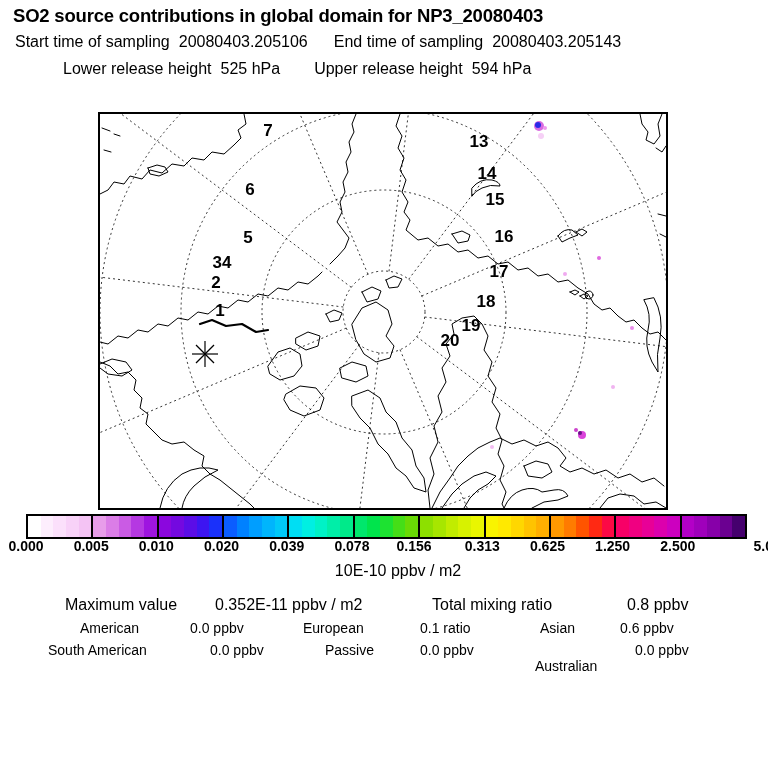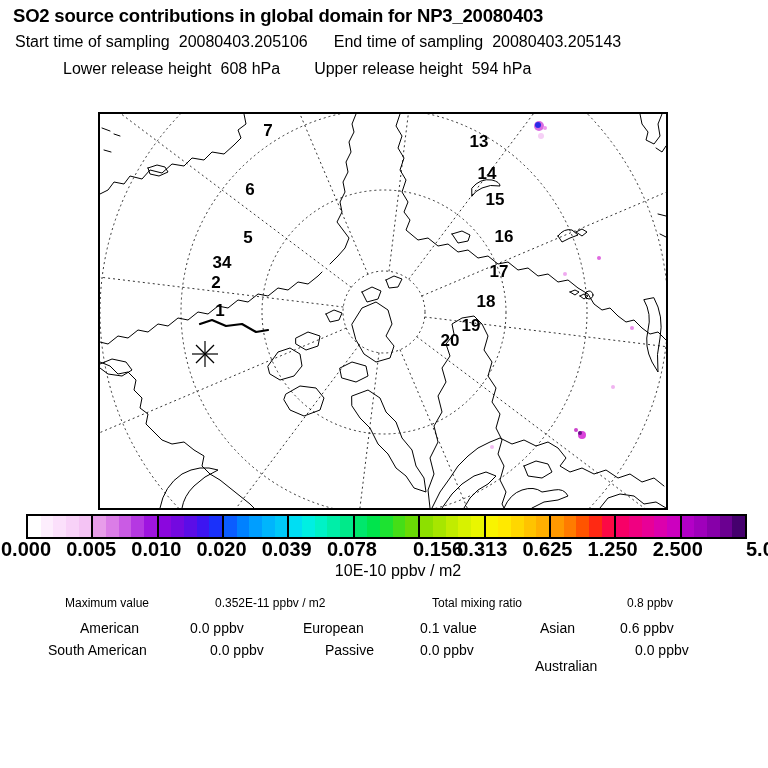--- a/index.html
+++ b/index.html
@@ -12,39 +12,39 @@
   .l4{top:86px;left:94px;}
   .gap26{display:inline-block;width:26px;}
   .gap30{display:inline-block;width:34px;}
   .gapv{display:inline-block;width:9px;}
   .mapframe{position:absolute;left:98px;top:112px;width:566px;height:394px;border:2px solid #000;box-sizing:content-box;background:#fff;}
   .cbar{position:absolute;left:26px;top:514px;width:717px;height:21px;border:2px solid #000;display:flex;}
   .cseg{flex:1 1 0;display:flex;border-right:2px solid #000;}
   .cseg:last-child{border-right:none;}
   .ccell{flex:1 1 0;}
   .cticks{position:absolute;left:0;top:538px;width:768px;height:20px;}
-  .ctick{position:absolute;transform:translateX(-50%);font-size:20px;font-weight:bold;white-space:nowrap;}
+  .ctick{position:absolute;transform:translateX(-50%);font-size:14px;font-weight:bold;white-space:nowrap;}
   .units{position:absolute;top:562px;left:50%;transform:translateX(-50%);font-size:16px;white-space:nowrap;}
-  .stat{position:absolute;font-size:12px;white-space:nowrap;}
+  .stat{position:absolute;font-size:16px;white-space:nowrap;}
   .stat2{position:absolute;font-size:14px;white-space:nowrap;}
   svg text{font-family:"Liberation Sans",sans-serif;font-weight:bold;font-size:17px;fill:#000;}
   .coast{fill:none;stroke:#000;stroke-width:1;stroke-linejoin:round;stroke-linecap:round;}
   .coast2{fill:none;stroke:#000;stroke-width:2.2;stroke-linejoin:round;stroke-linecap:round;}
 </style>
 </head>
 <body>
 
 <div class="page">
 
   <div class="hline title">SO2 source contributions in global domain for NP3_20080403</div>
   <div class="hline l2">
     <span>Start time of sampling</span><span class="gapv"></span><span>20080403.205106</span><span class="gap26"></span><span>End time of sampling</span><span class="gapv"></span><span>20080403.205143</span>
   </div>
   <div class="hline l3">
-    <span>Lower release height</span><span class="gapv"></span><span>608 hPa</span><span class="gap30"></span><span>Upper release height</span><span class="gapv"></span><span>594 hPa</span>
+    <span>Lower release height</span><span class="gapv"></span><span>525 hPa</span><span class="gap30"></span><span>Upper release height</span><span class="gapv"></span><span>594 hPa</span>
   </div>
 
   <div class="mapframe">
     <svg width="566" height="394" viewBox="0 0 566 394">
       <defs>
           <clipPath id="mc">
             <rect x="0" y="0" width="566" height="394"></rect>
           </clipPath>
         </defs>
       <g clip-path="url(#mc)">
@@ -232,38 +232,38 @@
         <div class="ccell" style="background: rgb(69, 0, 110);"></div>
       </div>
     </div>
   <div class="cticks" id="cticks">
       <span class="ctick" style="left: 26px;">0.000</span>
       <span class="ctick" style="left: 91.1818px;">0.005</span>
       <span class="ctick" style="left: 156.364px;">0.010</span>
       <span class="ctick" style="left: 221.545px;">0.020</span>
       <span class="ctick" style="left: 286.727px;">0.039</span>
       <span class="ctick" style="left: 351.909px;">0.078</span>
-      <span class="ctick" style="left: 438px;">0.156</span>
+      <span class="ctick" style="left: 414px;">0.156</span>
       <span class="ctick" style="left: 482.273px;">0.313</span>
       <span class="ctick" style="left: 547.455px;">0.625</span>
       <span class="ctick" style="left: 612.636px;">1.250</span>
       <span class="ctick" style="left: 677.818px;">2.500</span>
       <span class="ctick" style="left: 727px; margin-left: 44px;">5.000</span>
     </div>
   <div class="units">10E-10 ppbv / m2</div>
 
   <span class="stat" style="left:65px;top:596px;">Maximum value</span>
   <span class="stat" style="left:215px;top:596px;">0.352E-11 ppbv / m2</span>
   <span class="stat" style="left:432px;top:596px;">Total mixing ratio</span>
   <span class="stat" style="left:627px;top:596px;">0.8 ppbv</span>
 
   <span class="stat2" style="left:80px;top:620px;">American</span>
   <span class="stat2" style="left:190px;top:620px;">0.0 ppbv</span>
   <span class="stat2" style="left:303px;top:620px;">European</span>
-  <span class="stat2" style="left:420px;top:620px;">0.1 value</span>
+  <span class="stat2" style="left:420px;top:620px;">0.1 ratio</span>
   <span class="stat2" style="left:540px;top:620px;text-align:right;">Asian</span>
   <span class="stat2" style="left:620px;top:620px;">0.6 ppbv</span>
 
   <span class="stat2" style="left:48px;top:642px;">South American</span>
   <span class="stat2" style="left:210px;top:642px;">0.0 ppbv</span>
   <span class="stat2" style="left:325px;top:642px;">Passive</span>
   <span class="stat2" style="left:420px;top:642px;">0.0 ppbv</span>
   <span class="stat2" style="left:535px;top:658px;">Australian</span>
   <span class="stat2" style="left:635px;top:642px;">0.0 ppbv</span>
 

